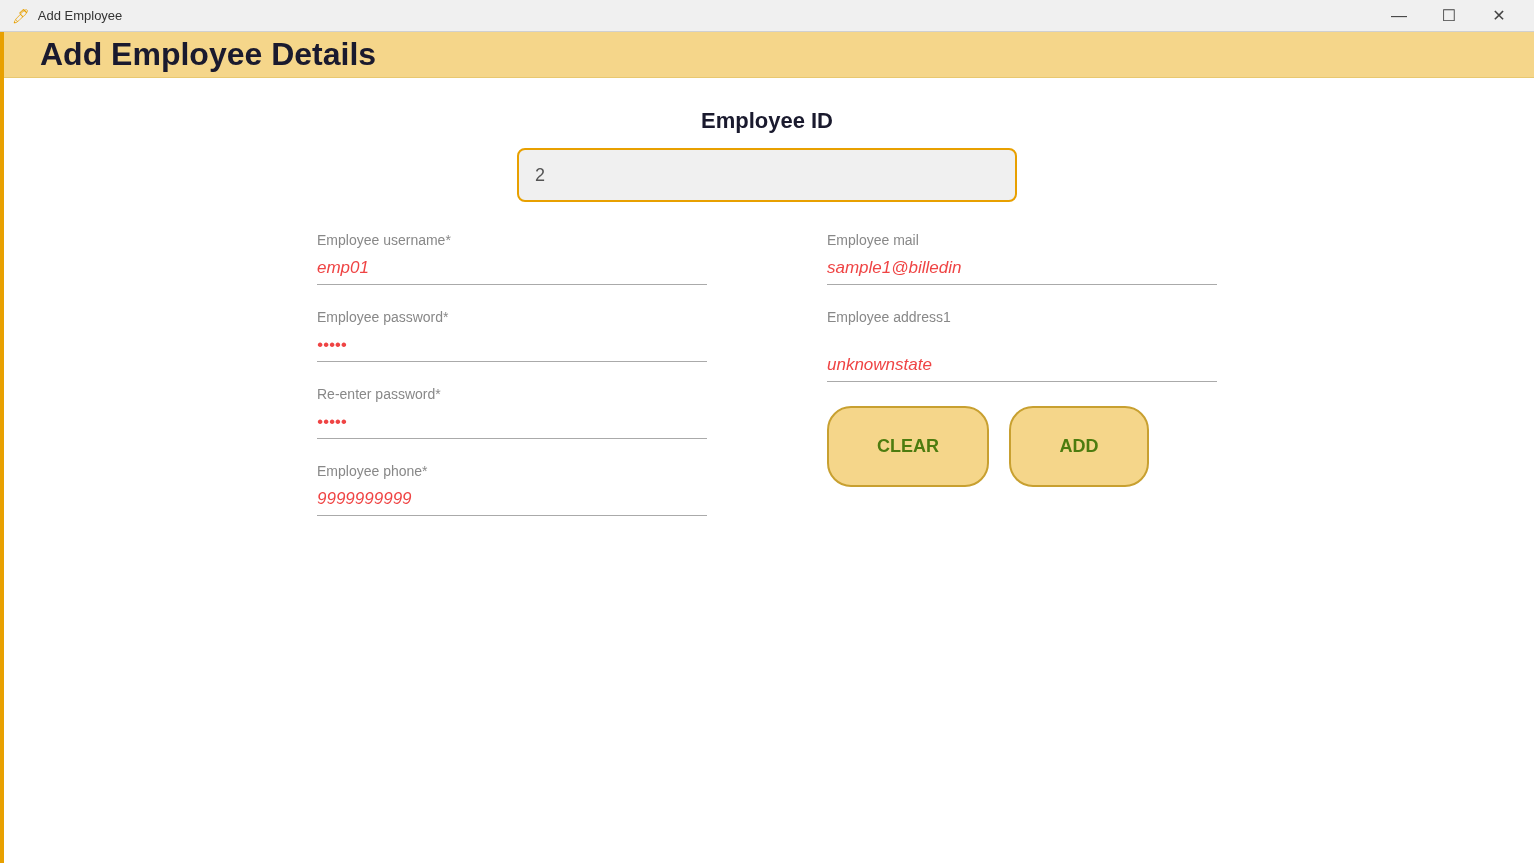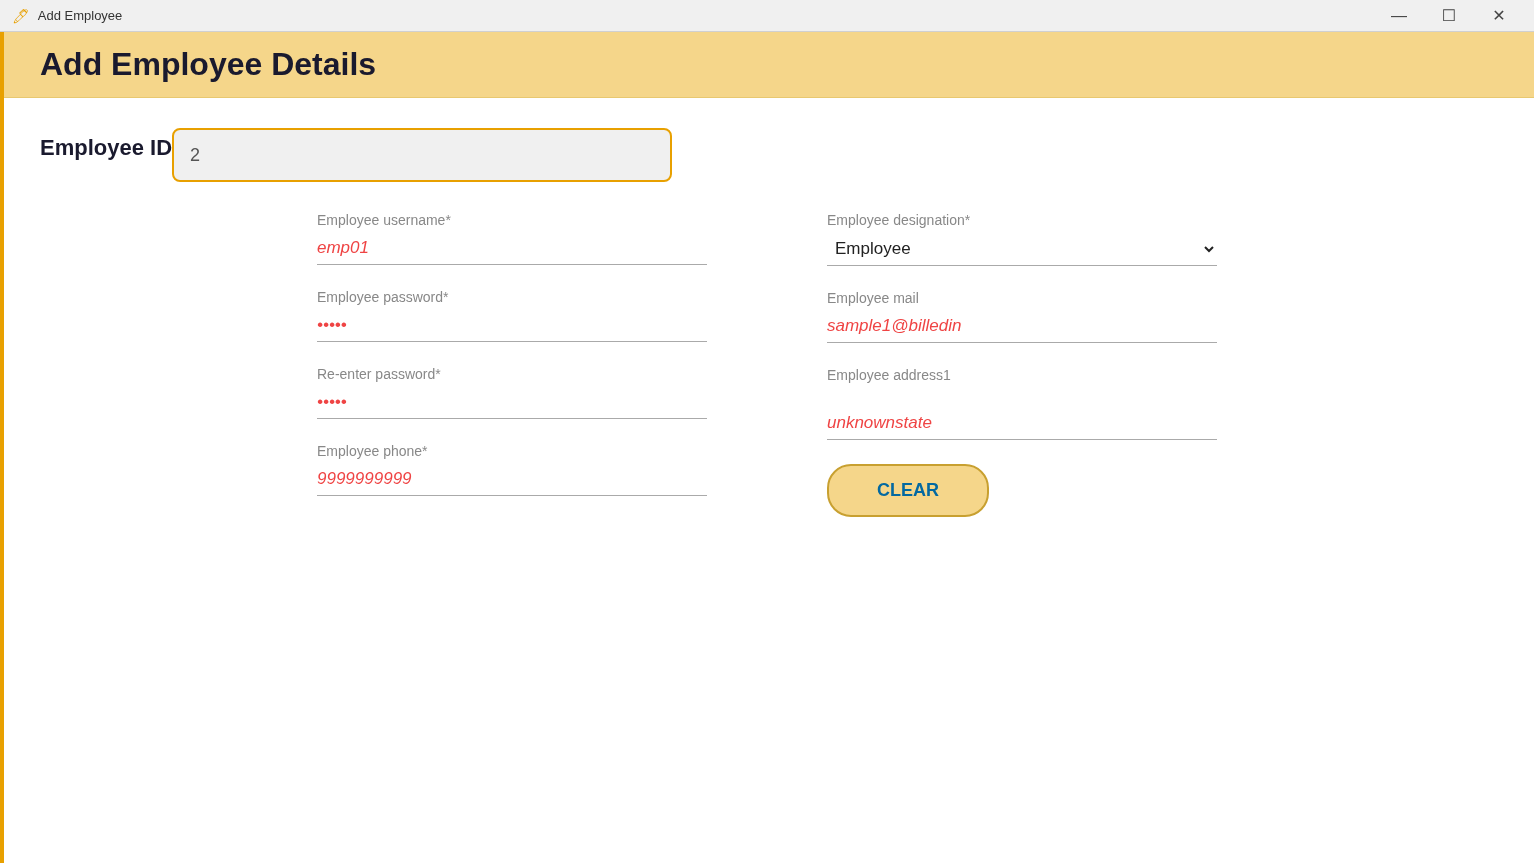--- a/index.html
+++ b/index.html
@@ -55,40 +55,40 @@
       font-size: 16px;
       color: #444;
       display: flex;
       align-items: center;
       justify-content: center;
     }
 
     
     .header-banner {
       background: #f5d68a;
-      padding: 14px 40px;
+      padding: 4px 40px;
       border-bottom: 1px solid #e8c870;
     }
 
     .header-title {
       font-size: 32px;
       font-weight: bold;
       color: #1a1a2e;
     }
 
     
     .main-content {
       padding: 30px 40px;
       background: #ffffff;
     }
 
     
     .employee-id-section {
       display: flex;
-      flex-direction: row;
+      flex-direction: column;
       align-items: center;
       margin-bottom: 30px;
     }
 
     .section-title {
       font-size: 22px;
       font-weight: bold;
       color: #1a1a2e;
       margin-bottom: 14px;
     }
@@ -155,24 +155,24 @@
       display: flex;
       gap: 20px;
       justify-content: flex-start;
       margin-top: 8px;
     }
 
     .btn-clear, .btn-add {
       background: #f5d68a;
       border: 2px solid #c8a030;
       border-radius: 24px;
-      padding: 14px 48px;
+      padding: 28px 48px;
       font-size: 18px;
       font-weight: bold;
-      color: #0369a1;
+      color: #4d7c0f;
       cursor: pointer;
       min-width: 140px;
     }
 
     
     .left-accent {
       position: absolute;
       left: 0;
       top: 32px;
       width: 4px;
@@ -230,45 +230,37 @@
 
       <div class="form-field">
         <label class="field-label">Employee phone*</label>
         <input class="field-input" type="text" value="9999999999" style="">
       </div>
 
     </div>
 
     <div>
 
-      <div class="form-field">
-        <label class="field-label">Employee designation*</label>
-        <select class="field-select">
-          <option>Employee</option>
-          <option>Manager</option>
-          <option>Admin</option>
-          <option>Supervisor</option>
-        </select>
-      </div>
 
       <div class="form-field">
         <label class="field-label">Employee mail</label>
         <input class="field-input" type="email" value="sample1@billedin" style="">
       </div>
 
       <div class="form-field">
         <label class="field-label">Employee address1</label>
       </div>
 
       <div class="form-field">
         <input class="field-input" type="text" value="unknownstate" style="">
       </div>
 
       <div class="form-field">
         <div class="buttons-row">
           <button class="btn-clear">CLEAR</button>
+          <button class="btn-add">ADD</button>
         </div>
       </div>
 
     </div>
 
   </div>
 </div>
 
 </body></html>

